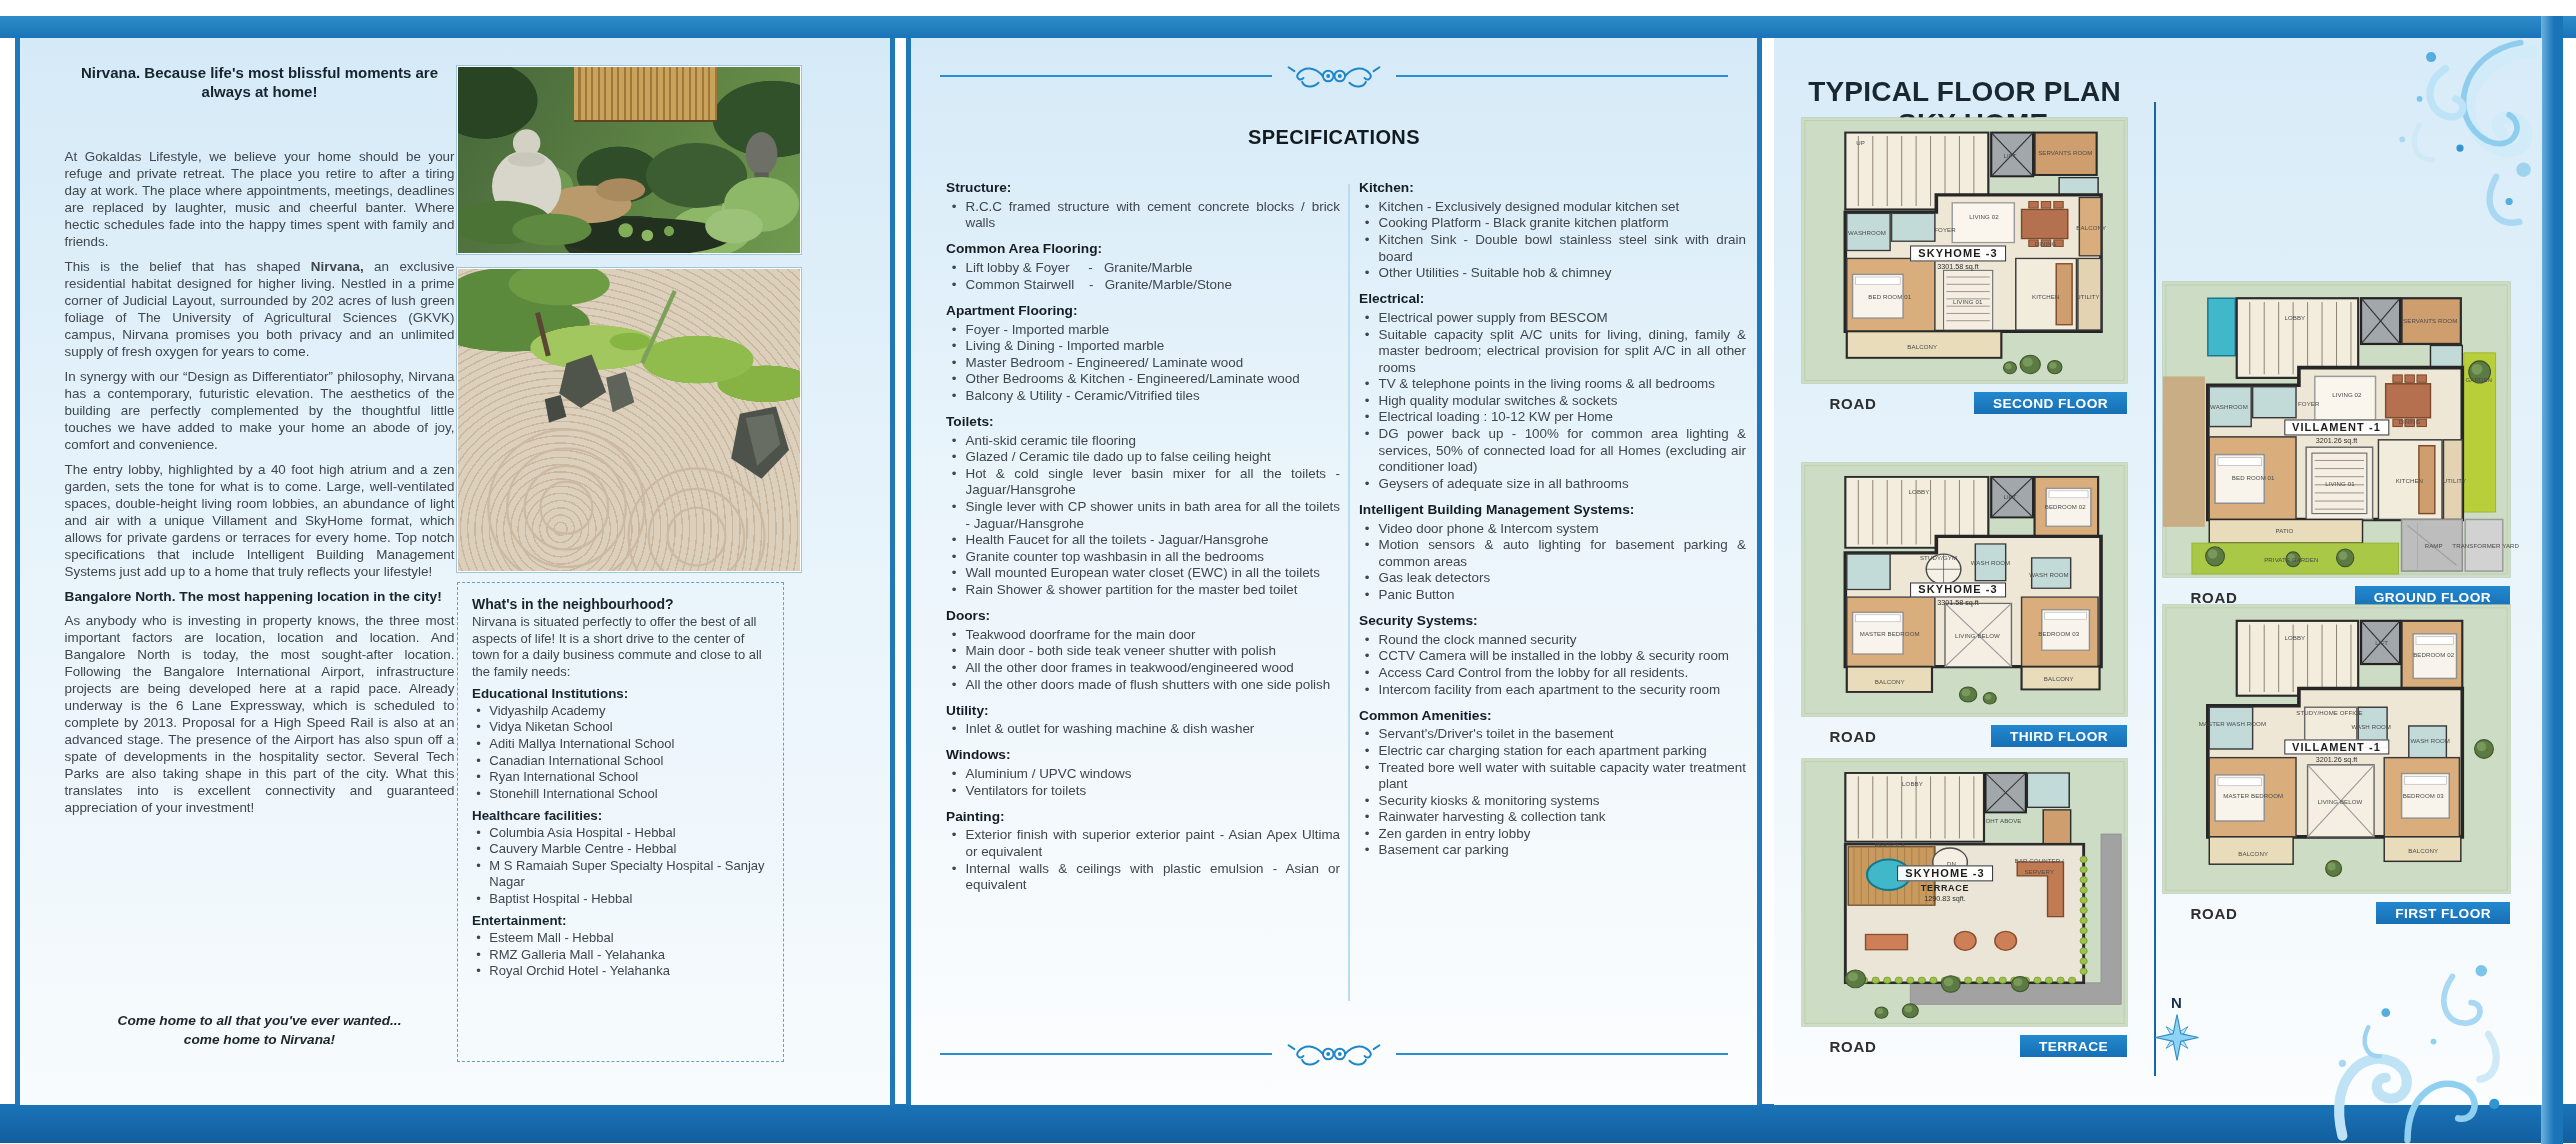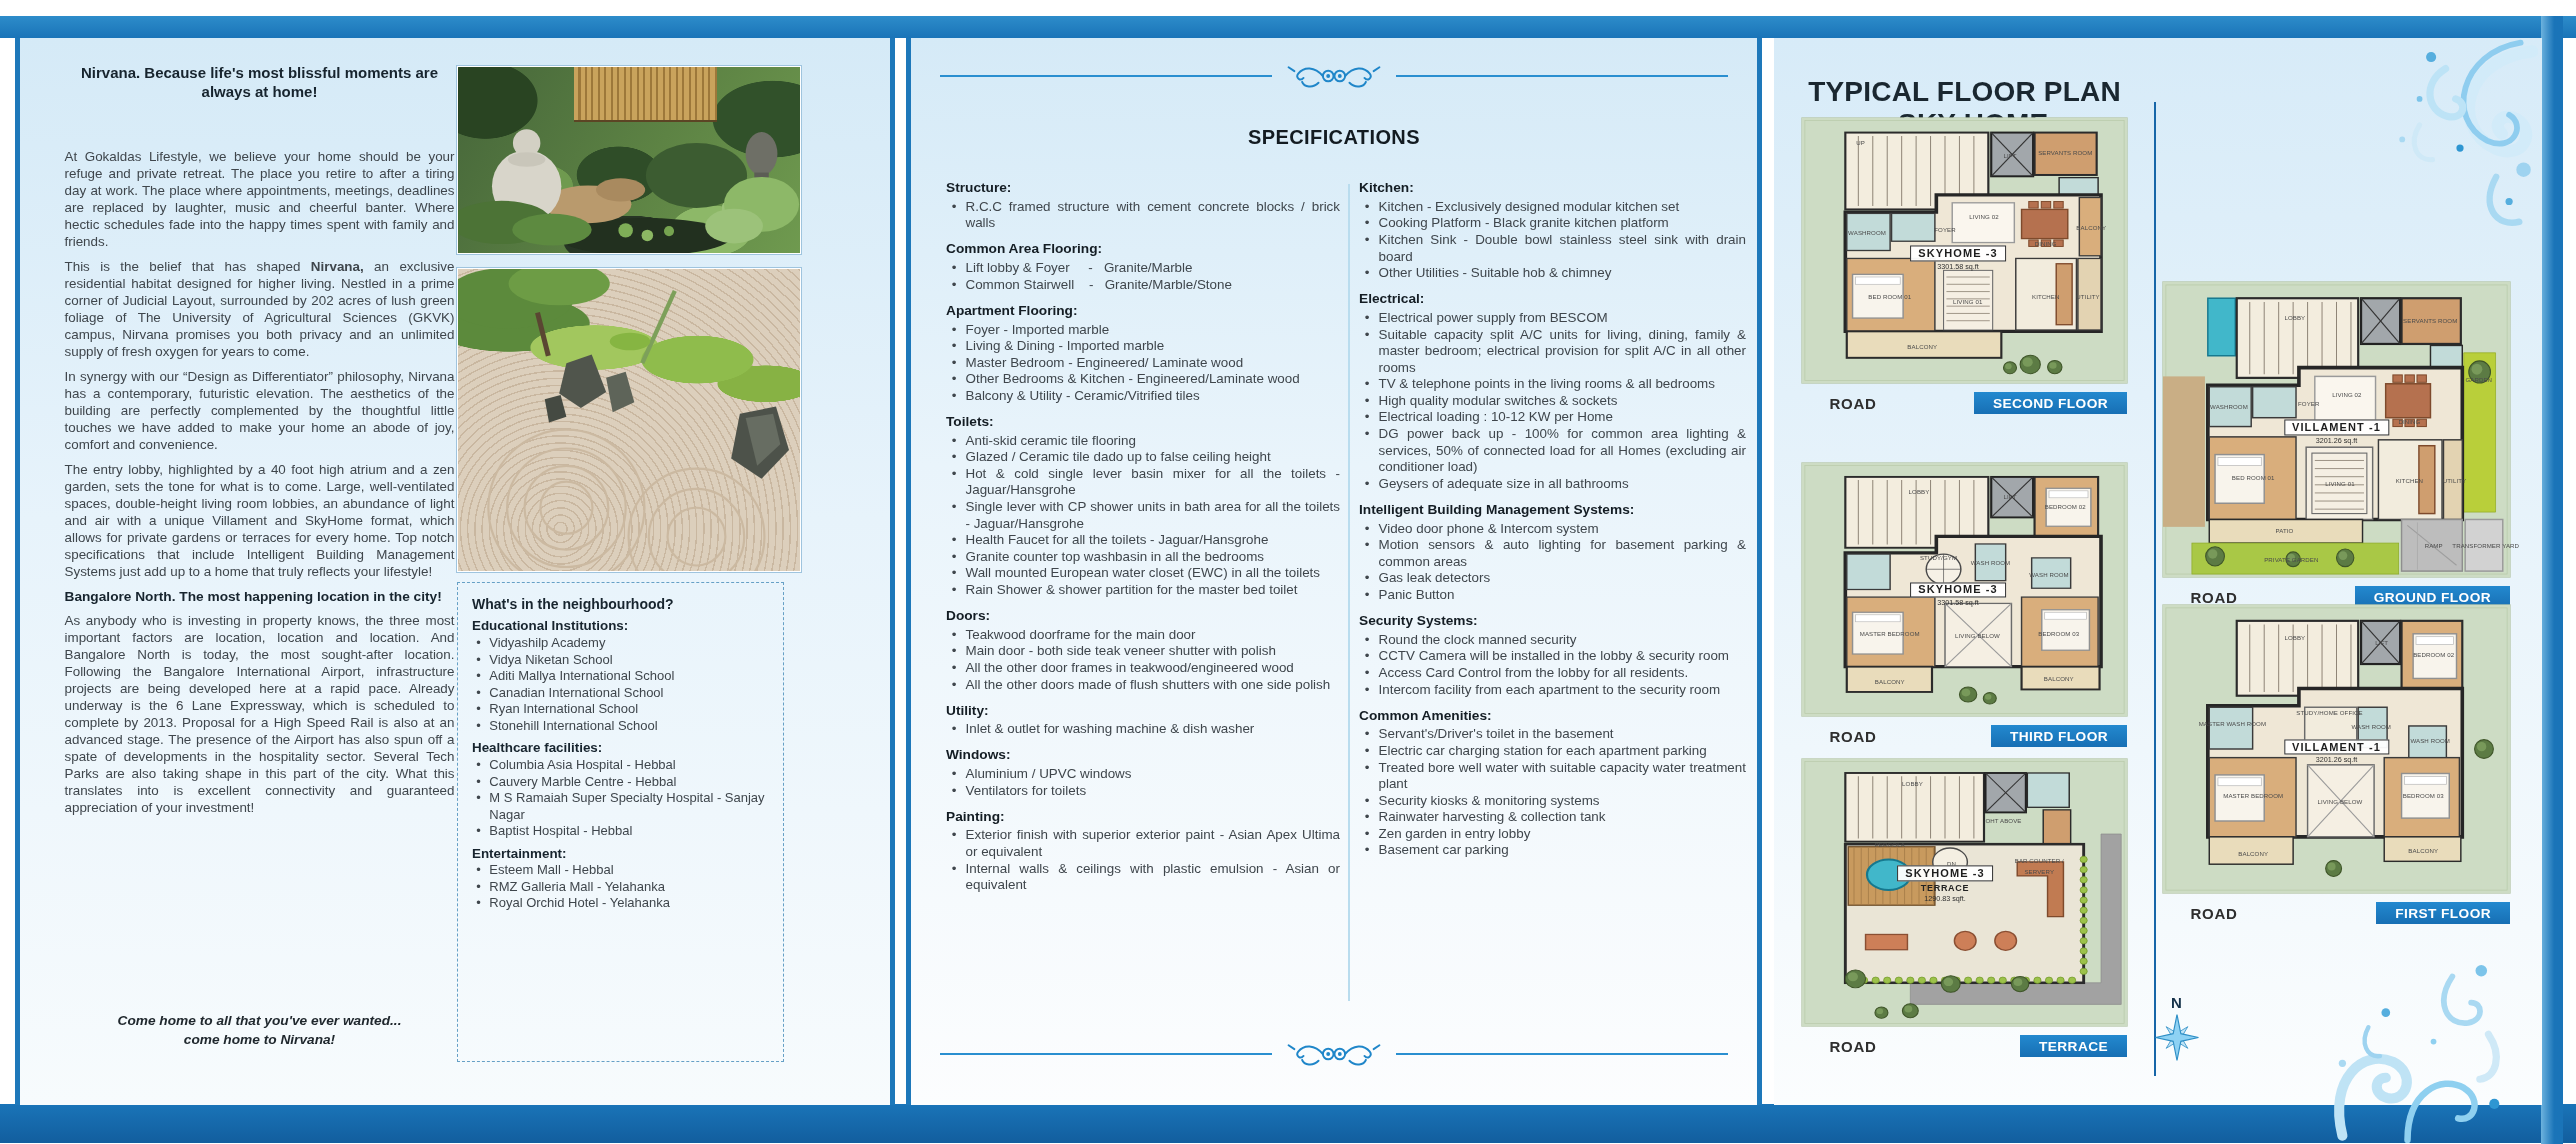--- a/index.html
+++ b/index.html
@@ -163,20 +163,21 @@
       <line x1="300" y1="30" x2="255" y2="130" stroke="#7da05a" stroke-width="6"></line>
       <ellipse cx="70" cy="40" rx="90" ry="42" fill="#5c8a3c"></ellipse>
       <ellipse cx="140" cy="20" rx="70" ry="30" fill="#6d9c45"></ellipse>
       <line x1="110" y1="60" x2="125" y2="120" stroke="#5a4632" stroke-width="7"></line>
       <ellipse cx="238" cy="100" rx="28" ry="12" fill="#86b542"></ellipse>
     </svg>
   </figure>
 
   <div class="nbh-box">
     <div class="nbh-title">What's in the neighbourhood?</div>
+    <div class="nbh-intro">Nirvana is situated perfectly to offer the best of all aspects of life!  It is a short drive to the center of town for a daily business commute and close to all the family needs:</div>
     <div id="nbh-groups">
         <div class="nbh-group-heading">Educational Institutions:</div>
         <ul class="nbh-list">
           <li><span class="bullet">•</span><span>Vidyashilp Academy</span></li>
           <li><span class="bullet">•</span><span>Vidya Niketan School</span></li>
           <li><span class="bullet">•</span><span>Aditi Mallya International School</span></li>
           <li><span class="bullet">•</span><span>Canadian International School</span></li>
           <li><span class="bullet">•</span><span>Ryan International School</span></li>
           <li><span class="bullet">•</span><span>Stonehill International School</span></li>
         </ul>

